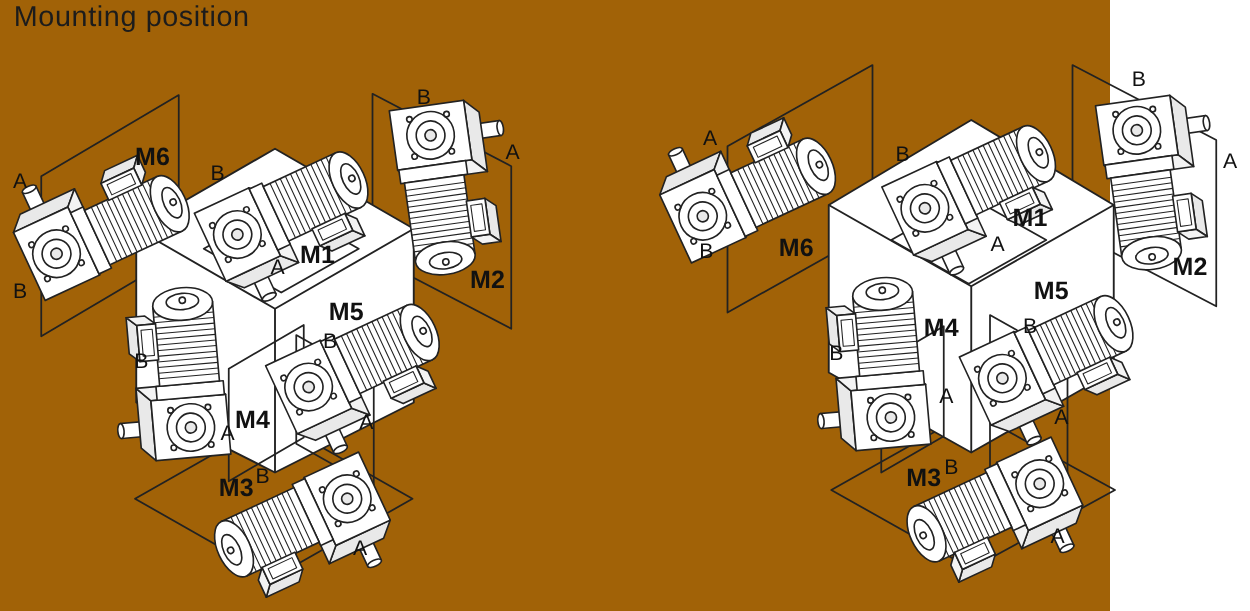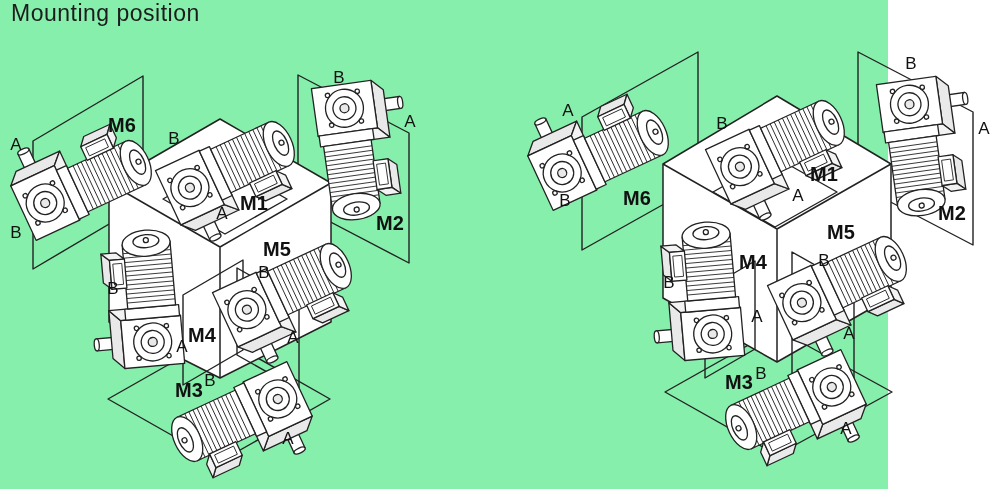--- a/index.html
+++ b/index.html
@@ -8,21 +8,21 @@
     background:#ffffff;
     width:1000px;
     height:489px;
     overflow:hidden;
     font-family:"Liberation Sans", sans-serif;
   }
   .canvas{
     position:relative;
     width:888px;
     height:489px;
-    background:#86efac;
+    background:#a16207;
   }
   .page-title{
     position:absolute;
     left:11px;
     top:0px;
     margin:0;
     font-size:23px;
     font-weight:400;
     letter-spacing:0.5px;
     color:#1c1c1c;

